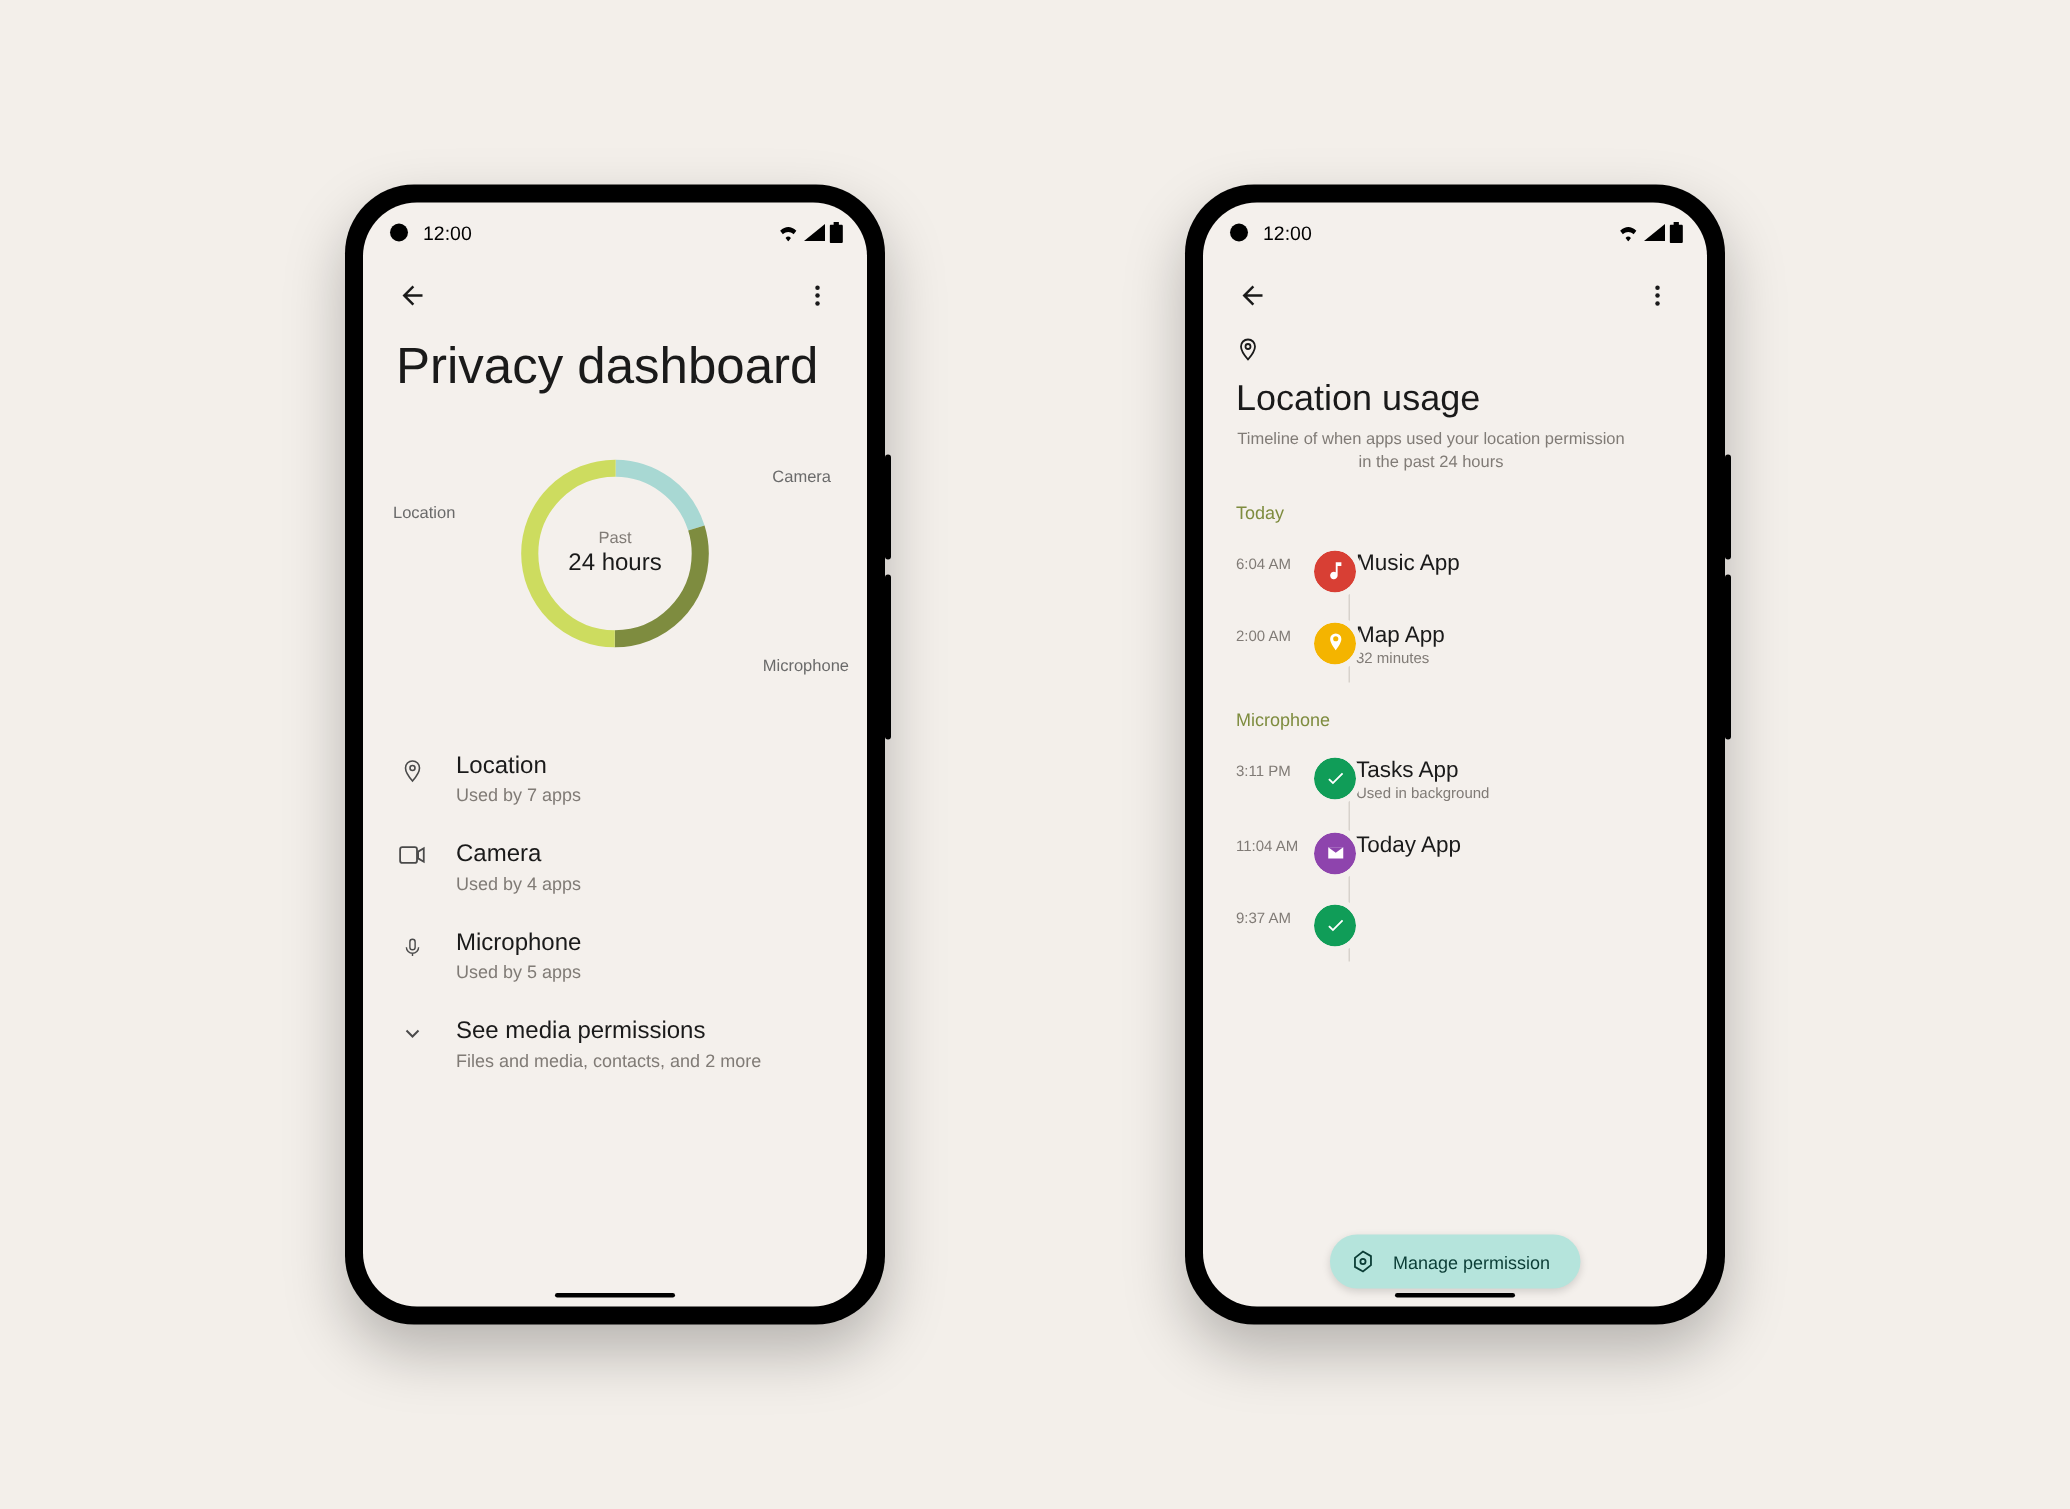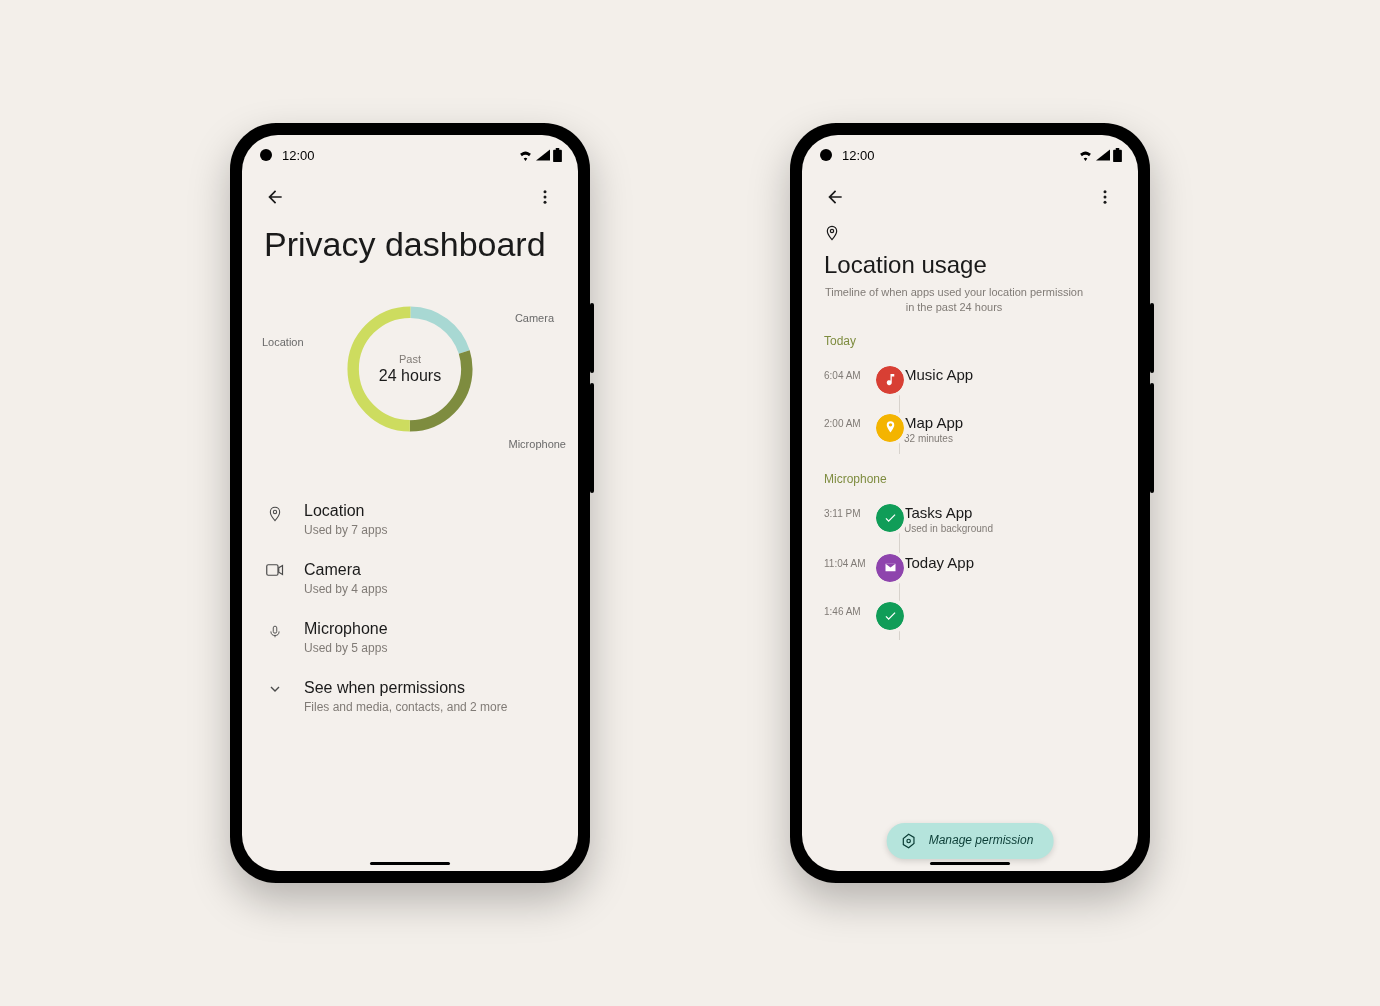--- a/index.html
+++ b/index.html
@@ -94,22 +94,22 @@
   .tl-time{position:absolute;left:-52px;top:14px;width:48px;font-size:10px;color:var(--muted);text-align:left;}
   .tl-dot{
     width:28px;height:28px;border-radius:50%;display:flex;align-items:center;justify-content:center;color:#fff;flex-shrink:0;
     position:relative;z-index:1;outline:4px solid var(--screen-bg);
   }
   .tl-dot svg{width:15px;height:15px;}
   .tl-text .t{font-size:15px;color:var(--text);}
   .tl-text .s{font-size:10px;color:var(--muted);margin-top:2px;}
   .manage-pill{
     position:absolute;bottom:12px;left:50%;transform:translateX(-50%);
-    background:var(--pill);border-radius:30px;padding:10px 20px 10px 14px;display:flex;align-items:flex-start;gap:12px;
-    font-size:12px;color:#0b3d36;box-shadow:0 2px 6px rgba(0,0,0,0.15);font-style:italic;
+    background:var(--pill);border-radius:30px;padding:10px 20px 10px 14px;display:flex;align-items:flex-end;gap:12px;
+    font-size:12px;color:#0b3d36;box-shadow:0 2px 6px rgba(0,0,0,0.15);
   }
 </style>
 </head>
 <body>
 
 <div class="stage">
 
   <div class="phone">
     <div class="screen">
       <div class="camera-hole"></div>
@@ -205,21 +205,21 @@
             </div>
           </div>
 
           <div class="perm-row">
             <span class="perm-icon">
               <svg width="16" height="16" viewBox="0 0 24 24">
                   <path fill="none" stroke="currentColor" stroke-width="2" d="M6 9l6 6 6-6"></path>
                 </svg>
             </span>
             <div class="perm-text">
-              <div class="t">See when permissions</div>
+              <div class="t">See media permissions</div>
               <div class="s">Files and media, contacts, and 2 more</div>
             </div>
           </div>
 
         </div>
       </div>
     </div>
   </div>
 
   <div class="phone">
@@ -322,21 +322,21 @@
                   <path fill="#8e44ad" d="M4 6l8 6 8-6"></path>
                 </svg>
             </span>
             <div class="tl-text">
               <div class="t">Today App</div>
 
             </div>
           </div>
 
           <div class="tl-row">
-            <span class="tl-time">1:46 AM</span>
+            <span class="tl-time">9:37 AM</span>
             <span class="tl-dot" style="background:#109d58">
               <svg viewBox="0 0 24 24">
                   <path fill="#fff" d="M9 16.2l-3.5-3.5L4 14.1 9 19l11-11-1.4-1.4z"></path>
                 </svg>
             </span>
             <div class="tl-text">
               <div class="t"></div>
             </div>
           </div>
 

